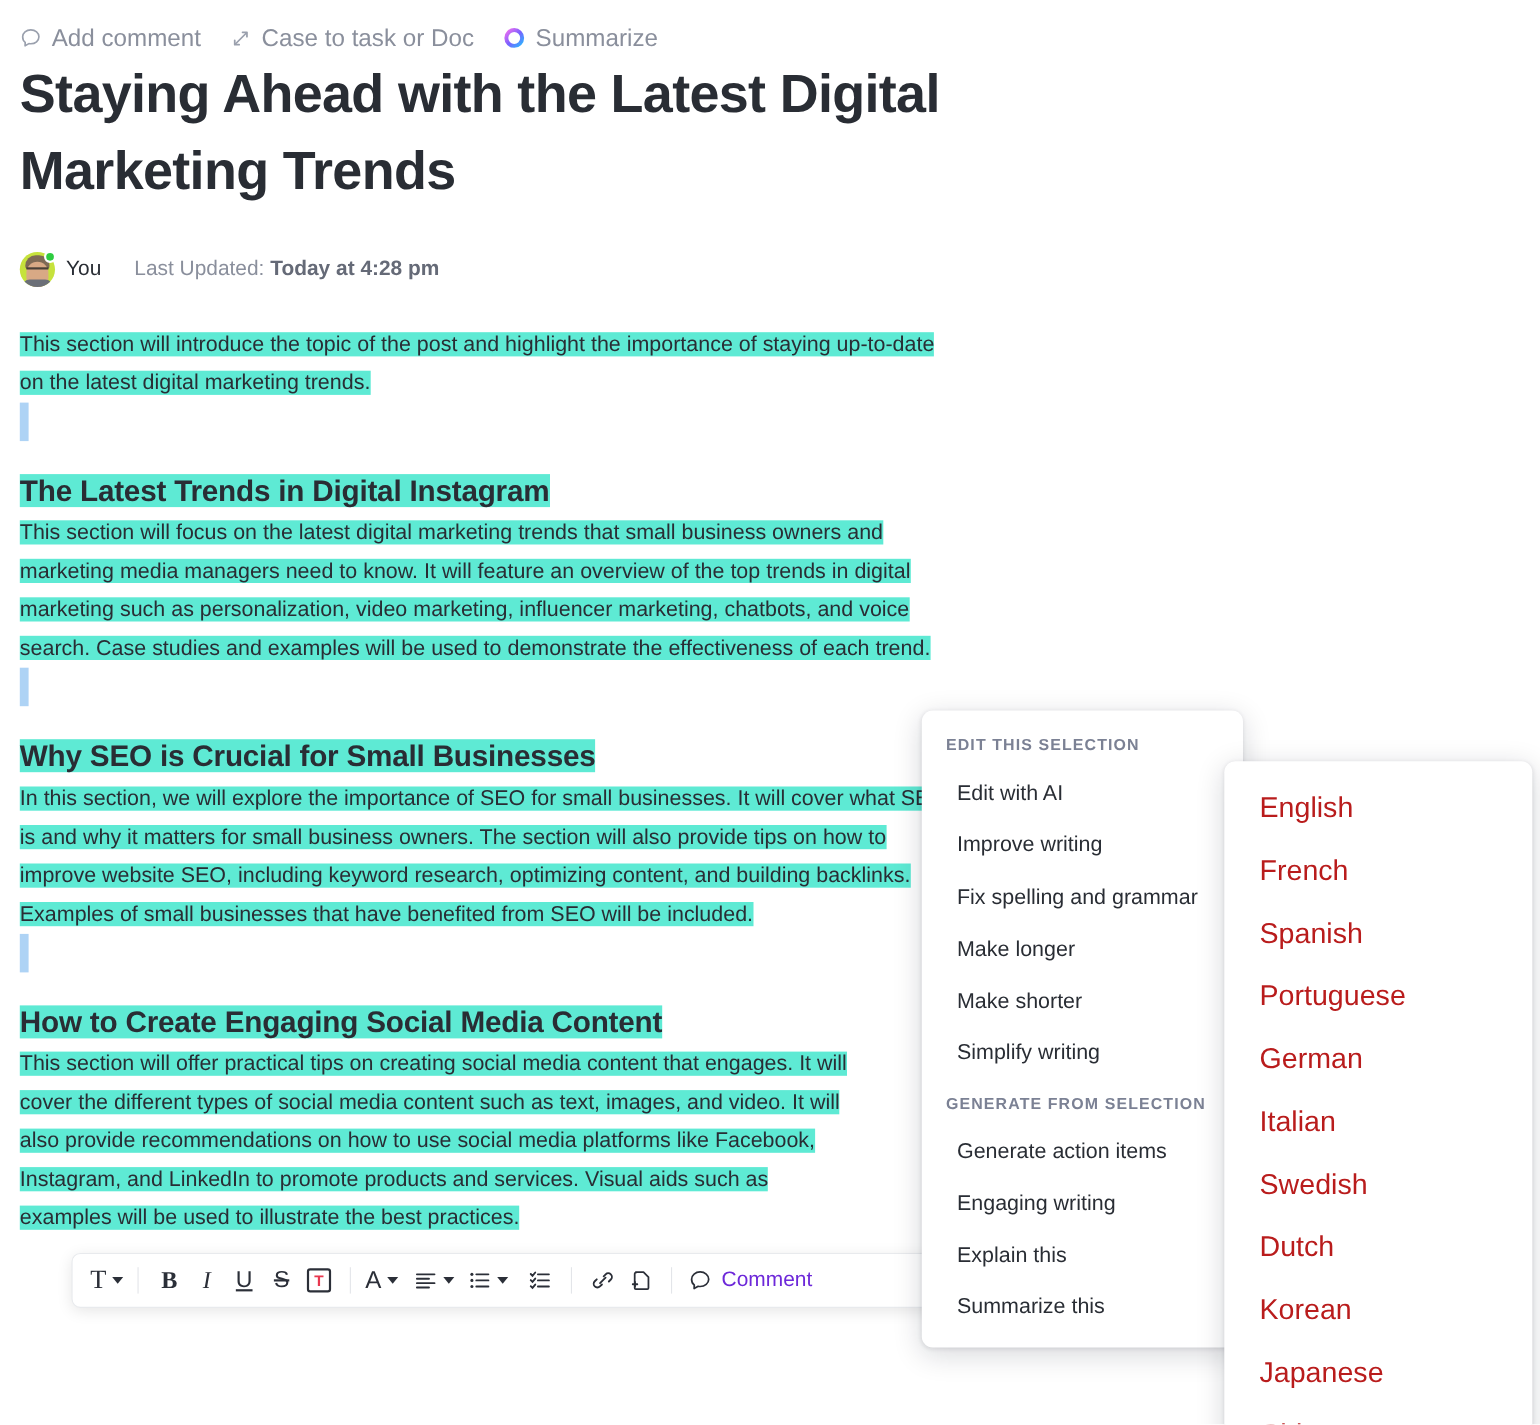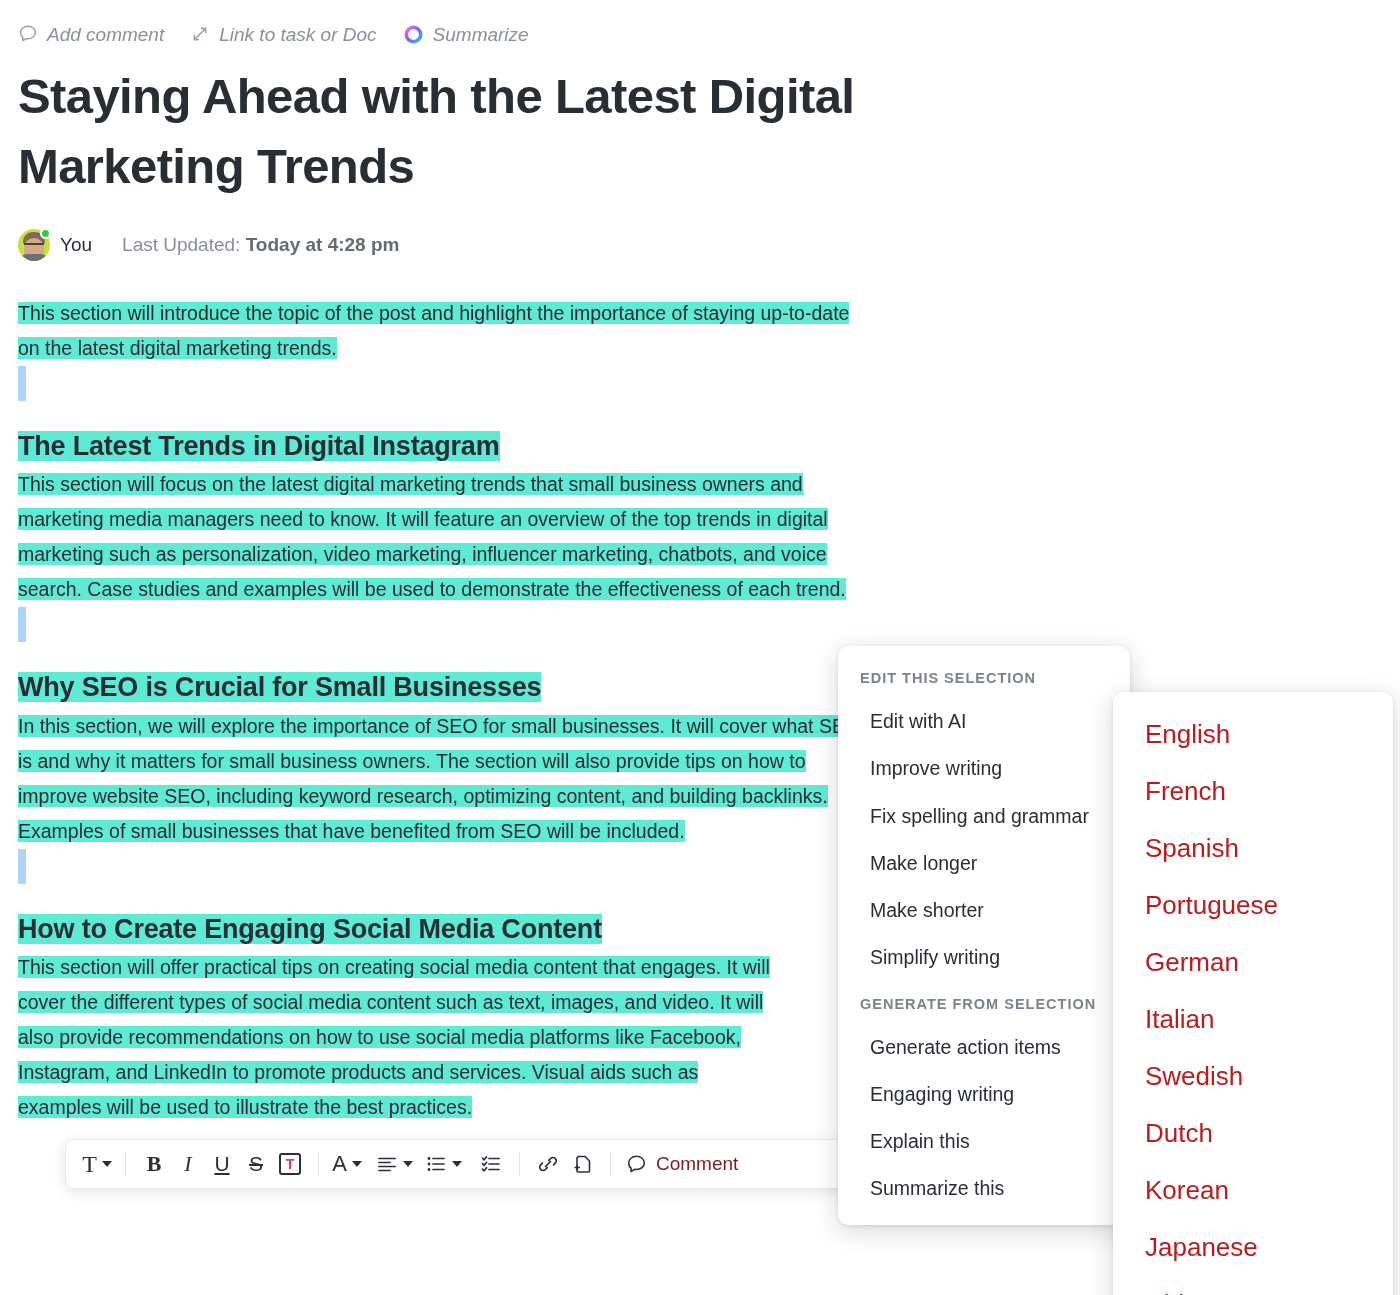--- a/index.html
+++ b/index.html
@@ -17,30 +17,30 @@
     background: #ffffff;
   }
 
   
   .topbar {
     position: absolute; left: 18px; top: 20px;
     display: flex; align-items: center; gap: 26px;
     height: 28px;
   }
   .topbar-item {
-    display: flex; align-items: flex-start; gap: 9px;
-    color: #8a8f9c; font-size: 19px; line-height: 1;
-    cursor: pointer; white-space: nowrap; font-style: italic;
+    display: flex; align-items: flex-end; gap: 9px;
+    color: #8a8f9c; font-size: 22px; line-height: 1;
+    cursor: pointer; white-space: nowrap;
   }
   .topbar-item .tb-label { position: relative; top: 1px; }
   .ico { display: inline-flex; align-items: center; justify-content: center; }
 
   
   .doc-title {
-    position: absolute; left: 18px; top: 62px;
+    position: absolute; left: 18px; top: 52px;
     width: 1040px;
     font-size: 49px; font-weight: 700; line-height: 1.42;
     letter-spacing: -0.6px;
     color: #292d34;
   }
 
   
   .meta-row {
     position: absolute; left: 18px; top: 228px;
     display: flex; align-items: center; height: 34px;
@@ -111,21 +111,21 @@
     color: #2b2f38;
   }
   .fmt-group { display: flex; align-items: center; }
   .caret-dn {
     width: 0; height: 0; margin-left: 5px;
     border-left: 5px solid transparent;
     border-right: 5px solid transparent;
     border-top: 6px solid #2b2f38;
   }
   .fmt-sep { width: 1px; height: 24px; background: #e3e5e9; margin: 0 11px; }
-  .fmt-comment { display: flex; align-items: center; gap: 9px; font-size: 19px; color: #7f1d1d; cursor: pointer; padding: 0 4px; }
+  .fmt-comment { display: flex; align-items: center; gap: 9px; font-size: 19px; color: #6d28d9; cursor: pointer; padding: 0 4px; }
   .hl-box {
     width: 22px; height: 22px; border: 2px solid #2b2f38; border-radius: 3px;
     display: flex; align-items: center; justify-content: center;
     font-size: 14px; font-weight: 700; color: #e8384f; line-height: 1;
   }
 
   
   .ai-menu {
     position: absolute; left: 838px; top: 646px;
     width: 292px;
@@ -187,21 +187,21 @@
     </div>
 
     <div class="topbar-item">
       <span class="ico">
         <svg width="20" height="20" viewBox="0 0 20 20" fill="none">
           <path d="M5 15L15 5" stroke="#9aa0ad" stroke-width="1.6" stroke-linecap="round"></path>
           <path d="M11.5 4.4h4v4" stroke="#9aa0ad" stroke-width="1.6" stroke-linecap="round" stroke-linejoin="round"></path>
           <path d="M8.4 15.6h-4v-4" stroke="#9aa0ad" stroke-width="1.6" stroke-linecap="round" stroke-linejoin="round"></path>
         </svg>
       </span>
-      <span class="tb-label">Link to task or Doc</span>
+      <span class="tb-label">Case to task or Doc</span>
     </div>
 
     <div class="topbar-item">
       <span class="ico">
         <svg width="21" height="21" viewBox="0 0 21 21" fill="none">
           <defs>
             <linearGradient id="aiGrad" x1="0" y1="0" x2="1" y2="1">
               <stop offset="0%" stop-color="#f06ef0"></stop>
               <stop offset="50%" stop-color="#7b61ff"></stop>
               <stop offset="100%" stop-color="#2ab7ff"></stop>

